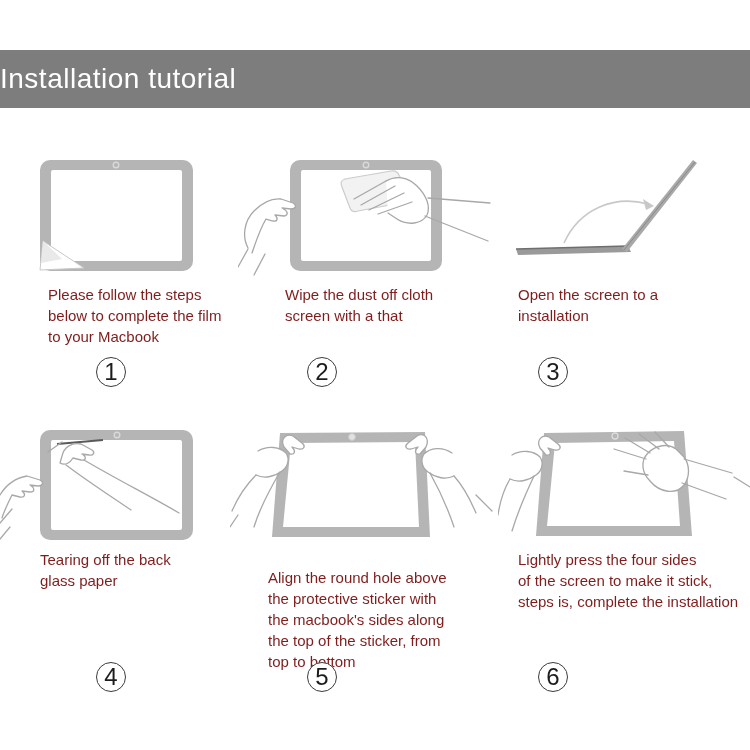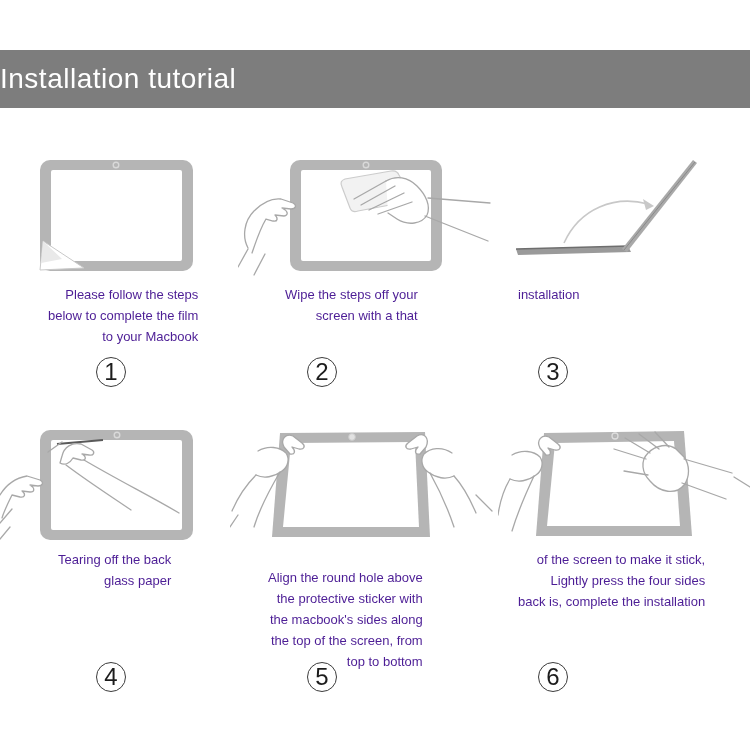--- a/index.html
+++ b/index.html
@@ -3,35 +3,35 @@
 <meta charset="utf-8">
 <style>
   html,body{margin:0;padding:0;background:#fff;}
   .page{position:relative;width:750px;height:750px;background:#ffffff;overflow:hidden;
         font-family:"Liberation Sans", sans-serif;}
   .banner{position:absolute;left:0;top:41px;width:750px;height:58px;background:#7d7d7d;
           display:flex;align-items:center;margin-top:9px;}
   .banner-title{color:#ffffff;font-size:28px;letter-spacing:0.5px;}
   .ill{position:absolute;}
   .ill svg{display:block;width:100%;height:100%;}
-  .step-text{position:absolute;color:#4c1d95;font-size:13px;line-height:21px;white-space:nowrap;text-align:right;}
+  .step-text{position:absolute;color:#7f1d1d;font-size:15px;line-height:21px;white-space:nowrap;}
   .num{position:absolute;width:30px;height:30px;border:1.5px solid #3c3c3c;border-radius:50%;
        display:flex;align-items:center;justify-content:center;font-size:24px;color:#1c1c1c;
        box-sizing:border-box;background:#fff;}
   
   .ill1{left:20px;top:153px;width:225px;height:125px;}
   .ill2{left:238px;top:153px;width:262px;height:125px;}
   .ill3{left:500px;top:153px;width:240px;height:125px;}
   .ill4{left:0px;top:423px;width:245px;height:125px;}
   .ill5{left:230px;top:423px;width:270px;height:125px;}
   .ill6{left:498px;top:423px;width:252px;height:125px;}
   .txt1{left:48px;top:284px;}
   .txt2{left:285px;top:284px;}
   .txt3{left:518px;top:284px;}
-  .txt4{left:58px;top:549px;}
+  .txt4{left:40px;top:549px;}
   .txt5{left:268px;top:567px;}
   .txt6{left:518px;top:549px;}
   .num1{left:96px;top:357px;}
   .num2{left:307px;top:357px;}
   .num3{left:538px;top:357px;}
   .num4{left:96px;top:662px;}
   .num5{left:307px;top:662px;}
   .num6{left:538px;top:662px;}
   .hand{fill:#ffffff;stroke:#a8a8a8;stroke-width:1.3;stroke-linejoin:round;stroke-linecap:round;}
   .hline{fill:none;stroke:#a8a8a8;stroke-width:1.3;stroke-linecap:round;}
@@ -122,41 +122,42 @@
       <path class="hline" d="M186,36 L234,50 M184,60 L228,76 M236,54 L252,64"></path>
     </svg>
   </div>
 
   <div class="step-text txt1">
     <div>Please follow the steps</div>
     <div>below to complete the film</div>
     <div>to your Macbook</div>
   </div>
   <div class="step-text txt2">
-    <div>Wipe the steps off your</div>
+    <div>Wipe the dust off cloth</div>
     <div>screen with a that</div>
   </div>
   <div class="step-text txt3">
+    <div>Open the screen to a</div>
     <div>installation</div>
   </div>
   <div class="step-text txt4">
     <div>Tearing off the back</div>
     <div>glass paper</div>
   </div>
   <div class="step-text txt5">
     <div>Align the round hole above</div>
     <div>the protective sticker with</div>
     <div>the macbook's sides along</div>
-    <div>the top of the screen, from</div>
+    <div>the top of the sticker, from</div>
     <div>top to bottom</div>
   </div>
   <div class="step-text txt6">
+    <div>Lightly press the four sides</div>
     <div>of the screen to make it stick,</div>
-    <div>Lightly press the four sides</div>
-    <div>back is, complete the installation</div>
+    <div>steps is, complete the installation</div>
   </div>
 
   <div class="num num1">1</div>
   <div class="num num2">2</div>
   <div class="num num3">3</div>
   <div class="num num4">4</div>
   <div class="num num5">5</div>
   <div class="num num6">6</div>
 
 </div>

